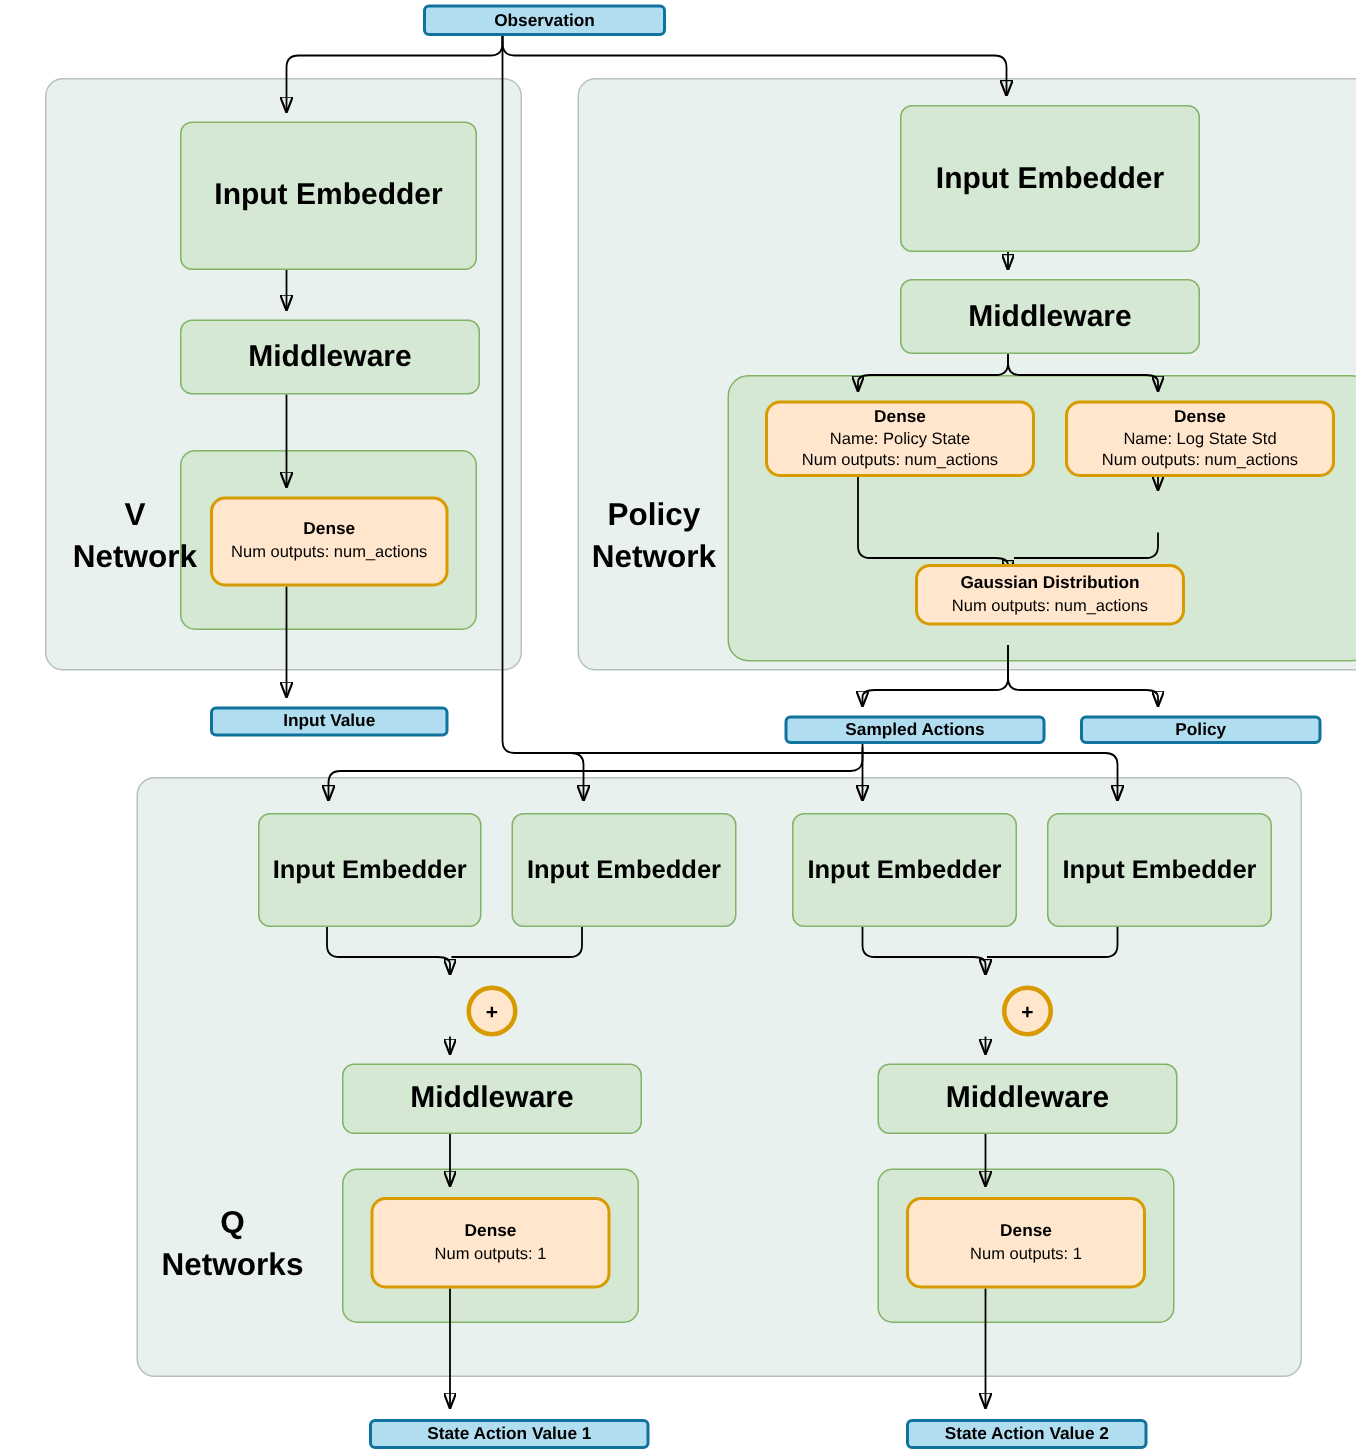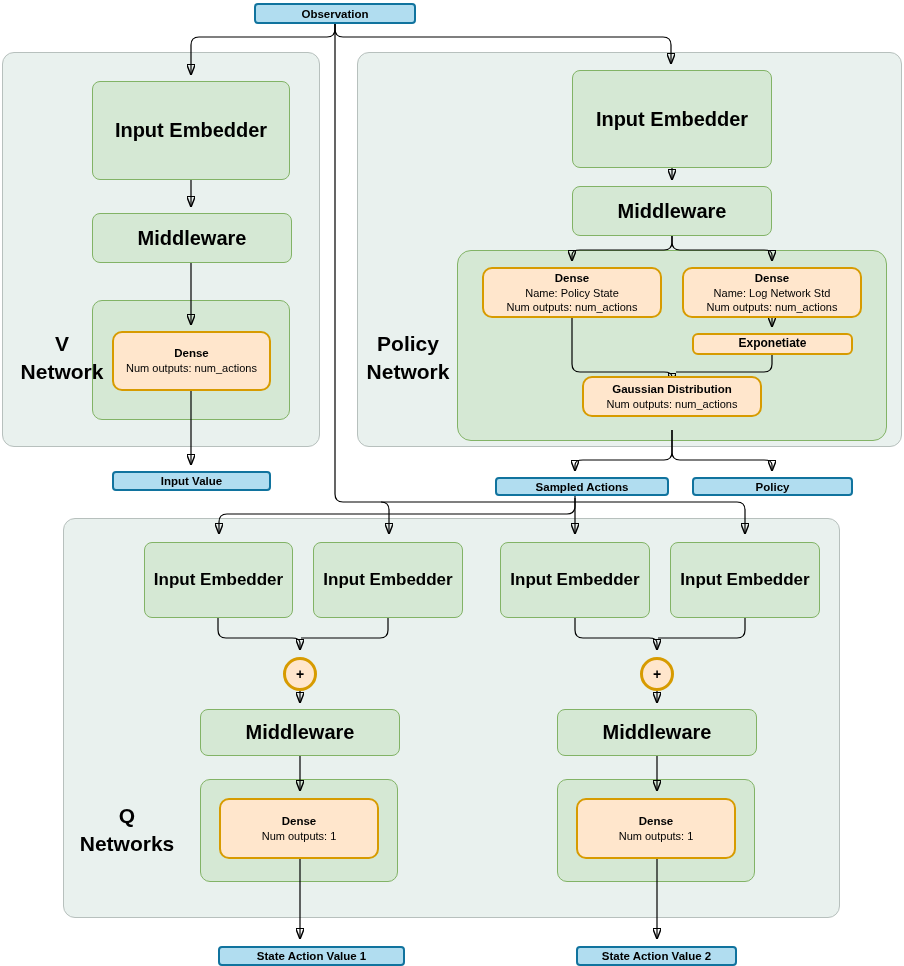--- a/index.html
+++ b/index.html
@@ -1,20 +1,20 @@
 <!DOCTYPE html>
 <html style="--container-fill: #e9f1ee; --container-stroke: #b7c0bd; --green-fill: #d5e8d4; --green-stroke: #82b366; --orange-fill: #ffe6cc; --orange-stroke: #d79b00; --blue-fill: #b1ddf0; --blue-stroke: #10739e;"><head>
 <meta charset="utf-8">
 <style>
   html,body{margin:0;padding:0;background:#ffffff;}
   #canvas{
     position:relative;width:904px;height:966px;background:#ffffff;overflow:hidden;
     font-family:"Liberation Sans","DejaVu Sans",sans-serif;color:#000;
   }
-  .abs{position:absolute;box-sizing:border-box;}
+  .abs{position:absolute;box-sizing:border-box;margin-left:28px;}
   .container{
     background:var(--container-fill,#e9f1ee);
     border:1px solid var(--container-stroke,#b7c0bd);
     border-radius:12px;z-index:1;
   }
   .sac-container,.green-sub{
     background:var(--green-fill,#d5e8d4);
     border:1px solid var(--green-stroke,#82b366);
     z-index:1;
   }
@@ -132,25 +132,22 @@
 
   <div class="abs green-box big" style="left:572px;top:70px;width:200px;height:98px;">Input Embedder</div>
   <div class="abs green-box big" style="left:572px;top:186px;width:200px;height:50px;">Middleware</div>
   <div class="abs orange-box" style="left:482px;top:267px;width:180px;height:51px;">
     <span class="ttl">Dense</span>
     <span>Name: Policy State</span>
     <span>Num outputs: num_actions</span>
   </div>
   <div class="abs orange-box" style="left:682px;top:267px;width:180px;height:51px;">
     <span class="ttl">Dense</span>
-    <span>Name: Log Network Std</span>
+    <span>Name: Log State Std</span>
     <span>Num outputs: num_actions</span>
-  </div>
-  <div class="abs orange-box" style="left:692px;top:333px;width:161px;height:22px;border-radius:6px;">
-    <span class="ttl" style="font-size:12px;">Exponetiate</span>
   </div>
   <div class="abs orange-box" style="left:582px;top:376px;width:180px;height:41px;">
     <span class="ttl">Gaussian Distribution</span>
     <span>Num outputs: num_actions</span>
   </div>
   <div class="abs blue-box" style="left:495px;top:477px;width:174px;height:19px;">Sampled Actions</div>
   <div class="abs blue-box" style="left:692px;top:477px;width:161px;height:19px;">Policy</div>
 
   <div class="abs green-box mid" style="left:144px;top:542px;width:149px;height:76px;">Input Embedder</div>
   <div class="abs green-box mid" style="left:313px;top:542px;width:150px;height:76px;">Input Embedder</div>

